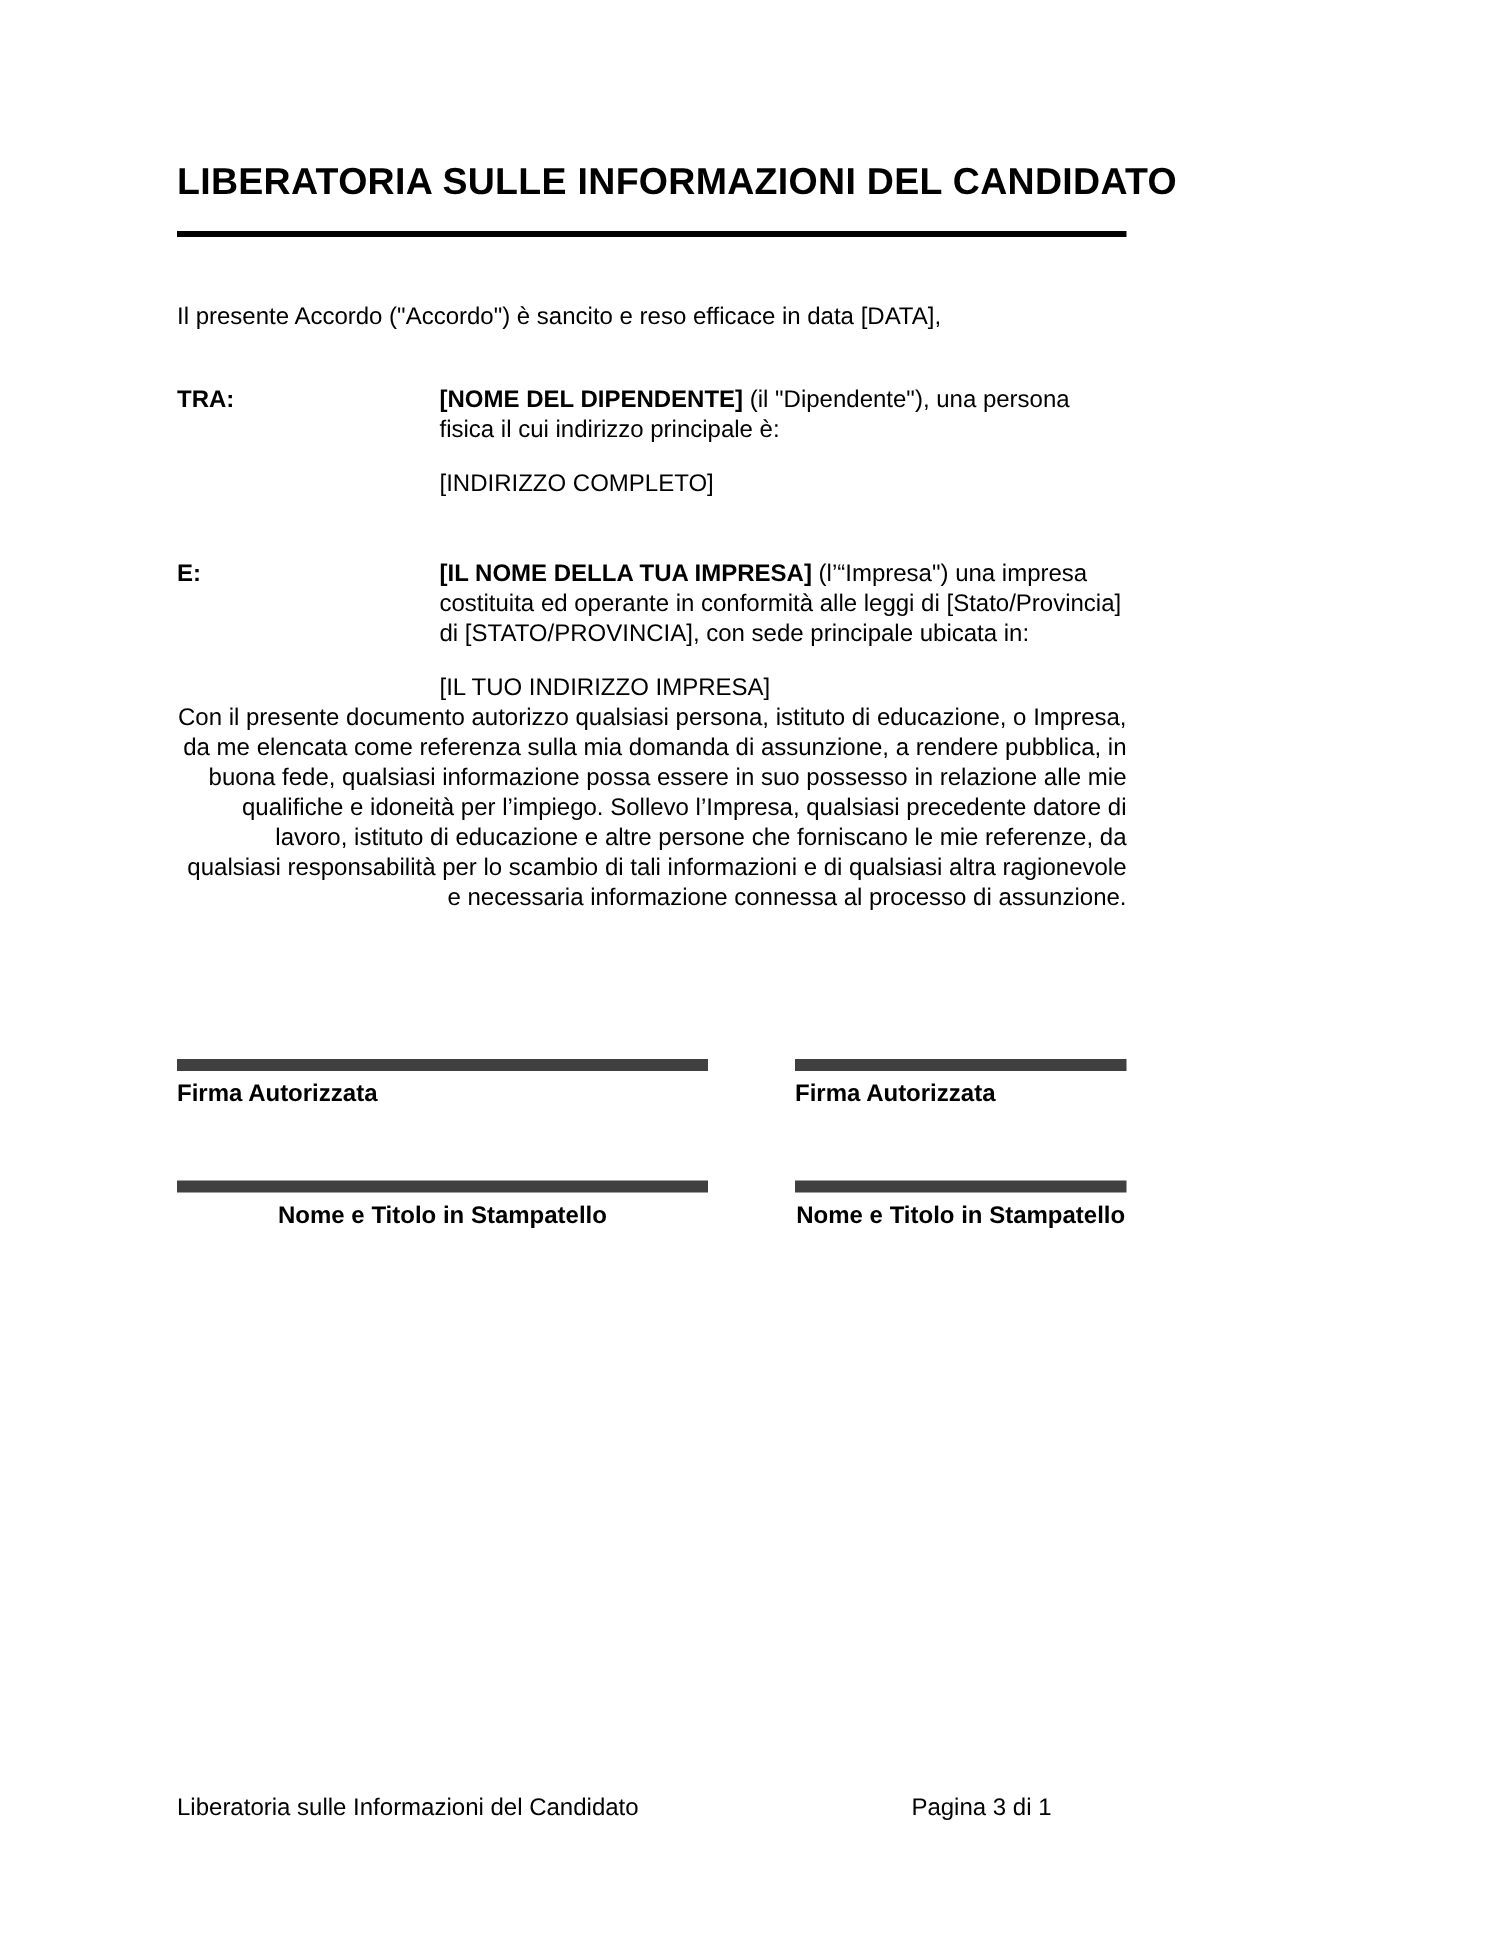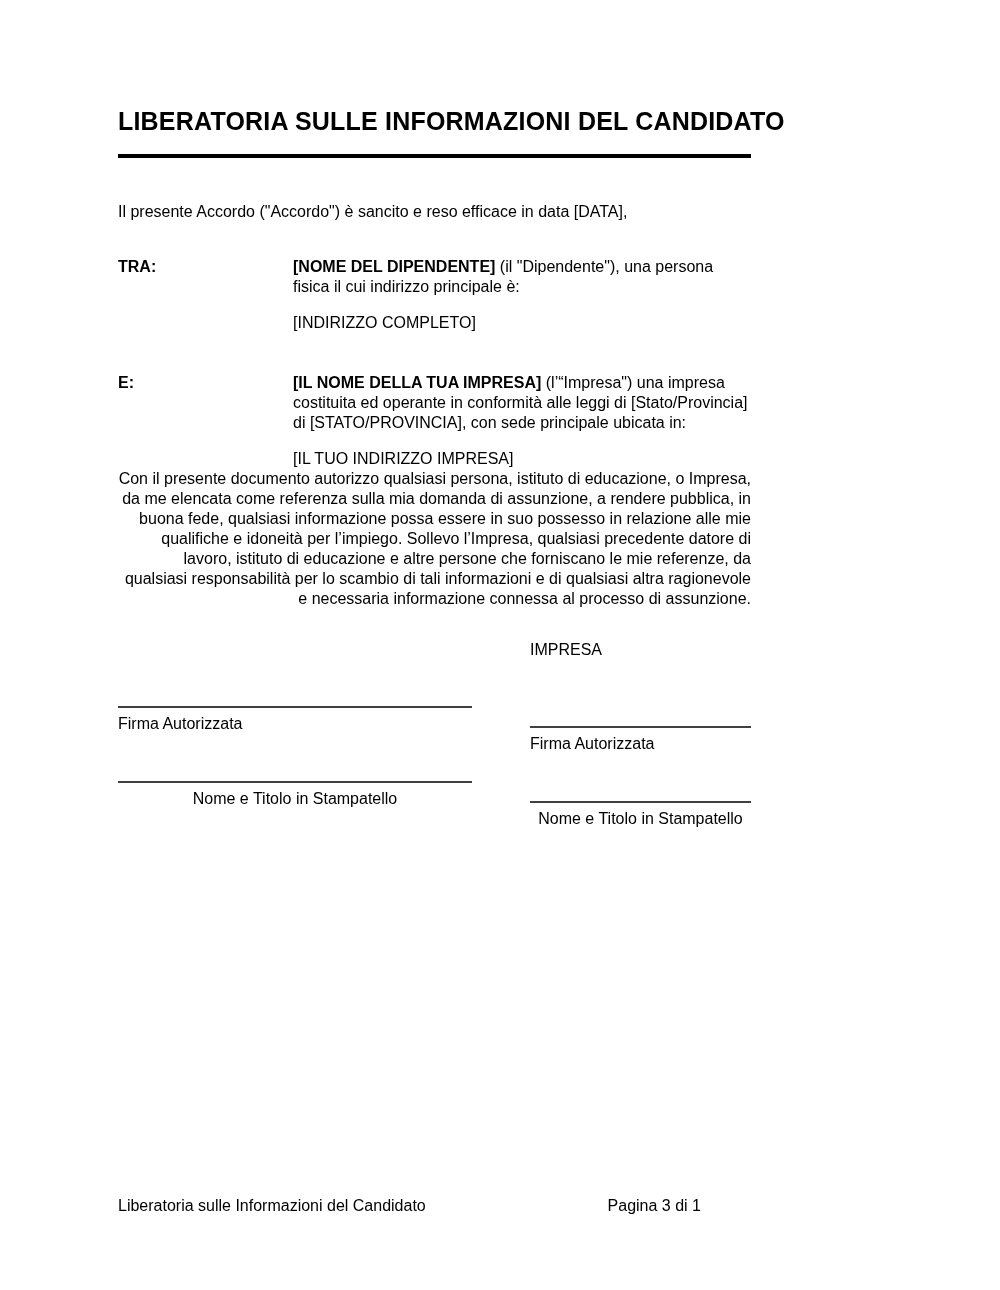--- a/index.html
+++ b/index.html
@@ -43,23 +43,24 @@
   }
   .party-body { flex: 1; }
   .party-name { font-weight: bold; }
   .party-address { margin-top: 16px; }
   .connection { margin-top: 55px; }
   .auth { text-align: right; }
   .sig-parties { display: flex; margin-top: 31px; }
   .sig-col-left { width: 354px; flex: 0 0 354px; margin-right: 58px; }
   .sig-col-right { flex: 1; }
   .sig-line {
-    border-top: 2px solid #404040;
+    border-top: 8px solid #404040;
     margin-top: 66px;
     padding-top: 6px;
+    font-weight: bold;
   }
   .sig-line.second { margin-top: 47px; text-align: center; }
   .footer {
     position: absolute;
     left: 118px;
     right: 117px;
     top: 1196px;
     display: flex;
     justify-content: space-between;
   }
@@ -96,21 +97,20 @@
   <p class="auth">Con il presente documento autorizzo qualsiasi persona, istituto di educazione, o Impresa, da me elencata come referenza sulla mia domanda di assunzione, a rendere pubblica, in buona fede, qualsiasi informazione possa essere in suo possesso in relazione alle mie qualifiche e idoneità per l’impiego. Sollevo l’Impresa, qualsiasi precedente datore di lavoro, istituto di educazione e altre persone che forniscano le mie referenze, da qualsiasi responsabilità per lo scambio di tali informazioni e di qualsiasi altra ragionevole e necessaria informazione connessa al processo di assunzione.</p>
 
   <div class="sig-parties">
 
     <div class="sig-col-left">
       <div class="sig-line">Firma Autorizzata</div>
       <div class="sig-line second">Nome e Titolo in Stampatello</div>
     </div>
 
     <div class="sig-col-right">
-      <div>IMPRESA</div>
       <div class="sig-line">Firma Autorizzata</div>
       <div class="sig-line second">Nome e Titolo in Stampatello</div>
     </div>
 
   </div>
 
   <div class="footer">
     <span>Liberatoria sulle Informazioni del Candidato</span>
     <span class="footer-right">Pagina 3 di 1</span>
   </div>

